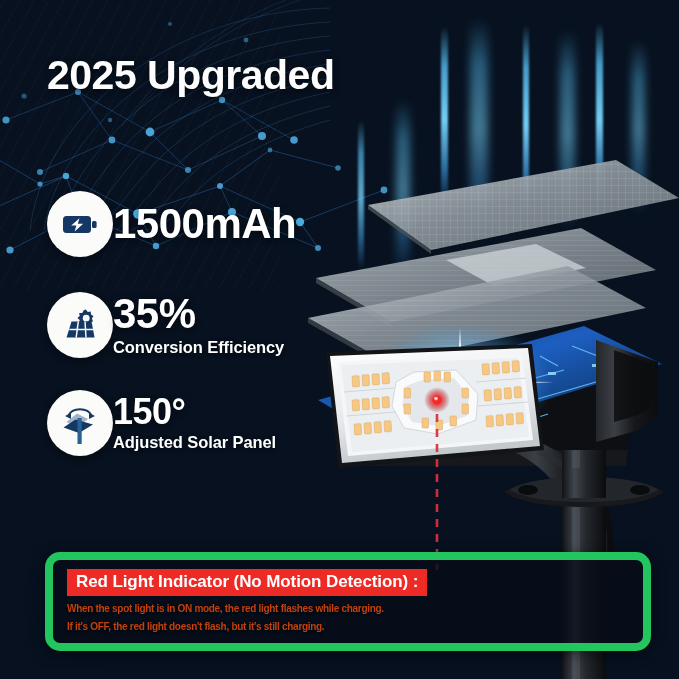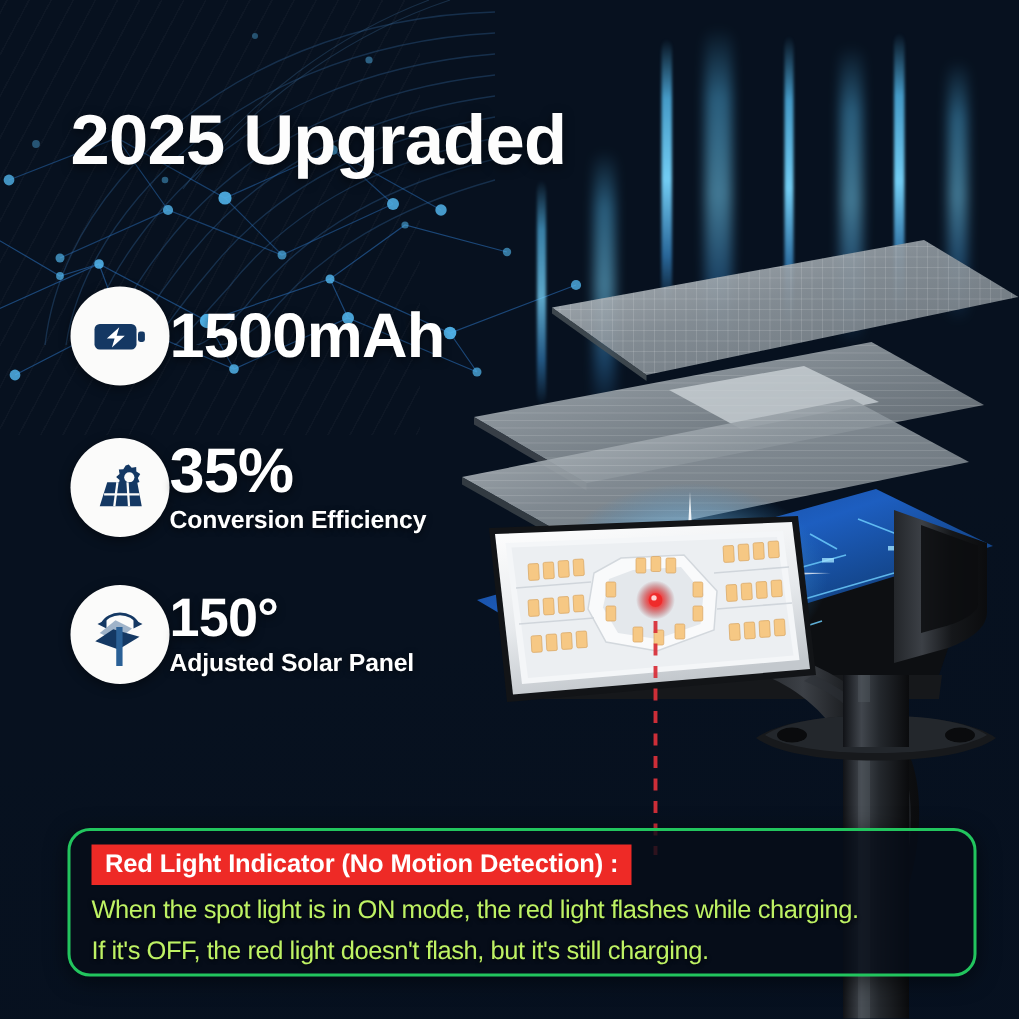--- a/index.html
+++ b/index.html
@@ -31,22 +31,22 @@
   .net-dots-r{right:-10px;bottom:-10px;width:300px;height:180px;opacity:.9;}
 
   .beam{position:absolute;pointer-events:none;filter:blur(1.1px);
     background:linear-gradient(to bottom,
       rgba(80,190,255,0) 0%,rgba(90,200,255,0.75) 22%,
       rgba(120,215,255,0.95) 52%,rgba(70,175,255,0.55) 80%,rgba(40,130,220,0) 100%);
     border-radius:50%/8px;}
   .beam.soft{filter:blur(4px);opacity:.55;}
 
   
-  .headline{position:absolute;left:47px;top:36px;width:470px;
-    color:#fdfdfd;font-weight:bold;font-size:47px;line-height:1.12;
+  .headline{position:absolute;left:47px;top:26px;width:470px;
+    color:#fdfdfd;font-weight:bold;font-size:41px;line-height:1.12;
     letter-spacing:-0.5px;text-shadow:0 2px 7px rgba(0,0,0,.55);z-index:24;}
   .headline .l2{display:block;}
 
   
   .feature{position:absolute;display:flex;align-items:center;z-index:24;}
   .f-icon{width:66px;height:66px;border-radius:50%;background:#fbfbfa;
     display:flex;align-items:center;justify-content:center;flex:0 0 66px;
     box-shadow:0 2px 8px rgba(0,0,0,.45);}
   .f-text{color:#fff;}
   .f-big{font-size:42px;font-weight:bold;line-height:1.0;letter-spacing:-0.5px;
@@ -57,25 +57,25 @@
 
   #feat-battery{left:47px;top:191px;}
   #feat-eff{left:47px;top:292px;justify-content:flex-end;}
   #feat-angle{left:47px;top:390px;}
 
   
   #product{position:absolute;left:296px;top:150px;width:383px;height:530px;z-index:12;}
 
   
   #callout{position:absolute;left:45px;top:552px;width:606px;height:99px;z-index:30;
-    border:2px solid #22c55e;border-radius:15px;background:rgba(6,13,24,0.80);
+    border:8px solid #22c55e;border-radius:15px;background:rgba(6,13,24,0.80);
     padding:9px 14px 0 14px;box-shadow:0 3px 14px rgba(0,0,0,.5);}
   #callout-title{display:inline-block;background:#ee2a26;color:#fff;
     font-size:17px;font-weight:bold;padding:3px 9px 4px 9px;letter-spacing:-0.1px;}
-  .callout-line{color:#bef264;font-size:17px;font-weight:normal;letter-spacing:-0.3px;
+  .callout-line{color:#c2410c;font-size:10px;font-weight:bold;letter-spacing:-0.3px;
     margin-top:7px;text-shadow:0 1px 3px rgba(0,0,0,.8);white-space:nowrap;}
 </style>
 </head>
 <body>
 
 <div id="stage">
 
   <div class="bg-layer diag-streaks"></div>
 
   <svg class="bg-layer wave-lines" viewBox="0 0 330 230" preserveAspectRatio="none">

